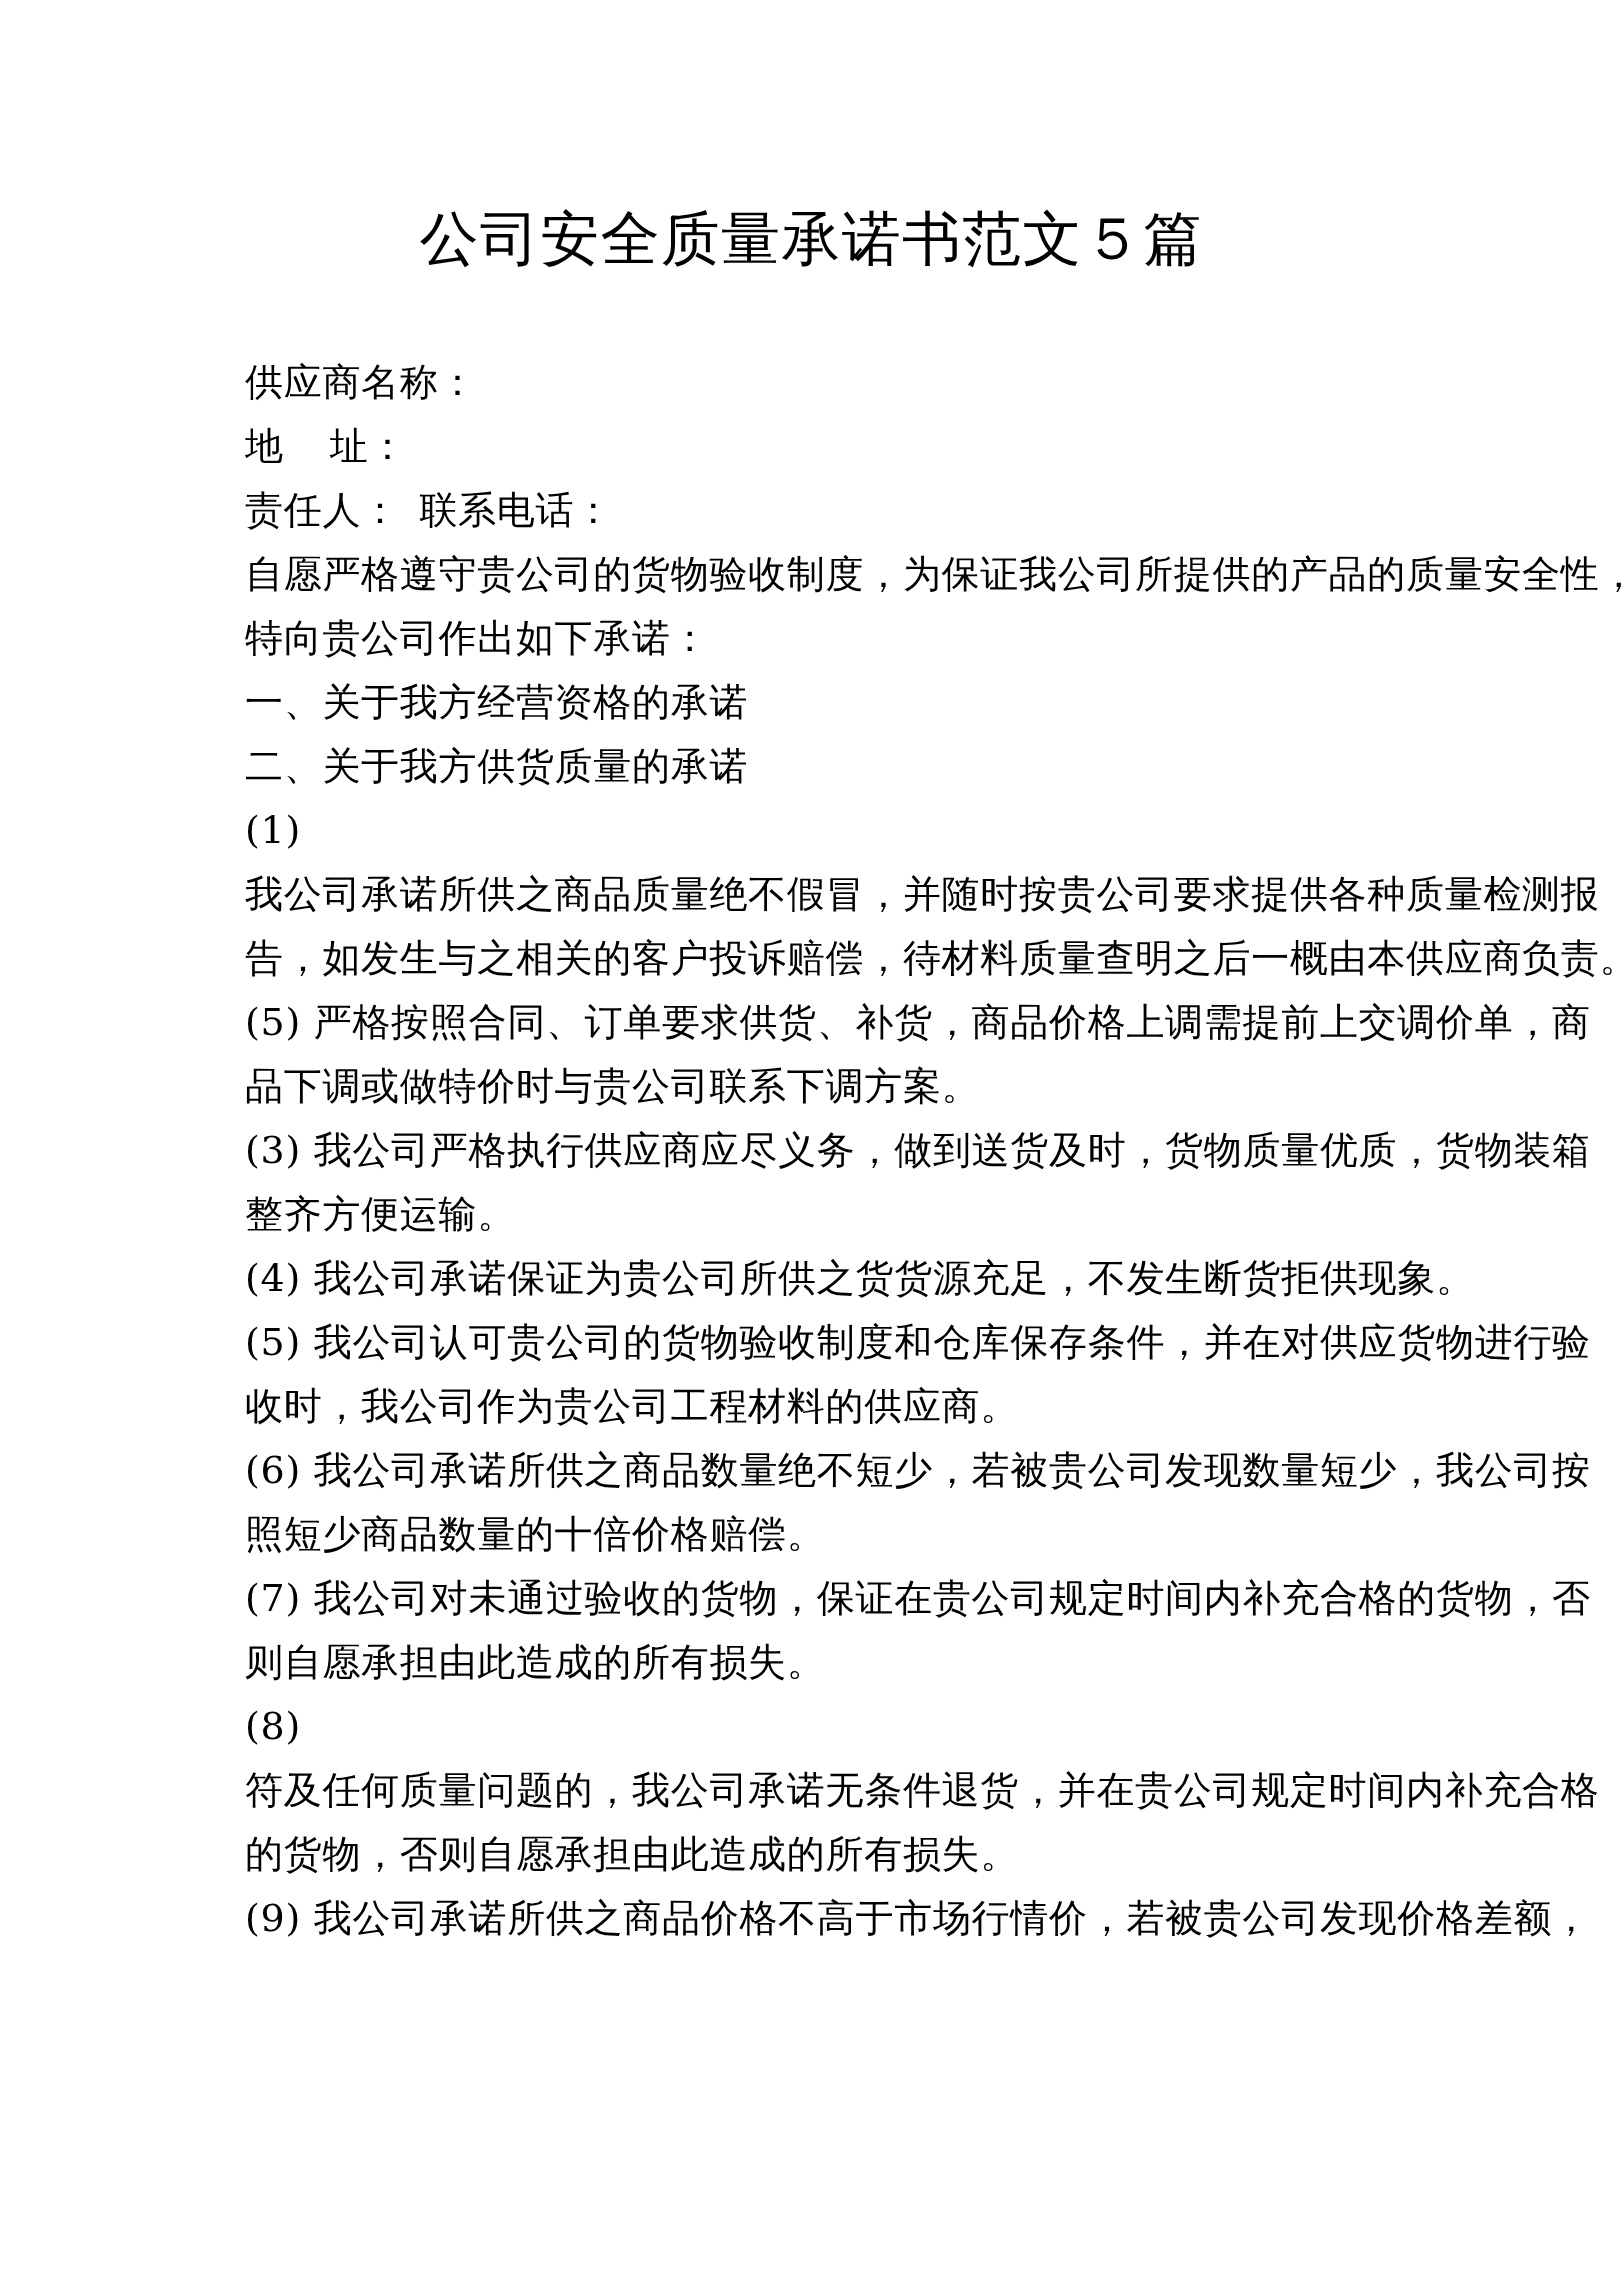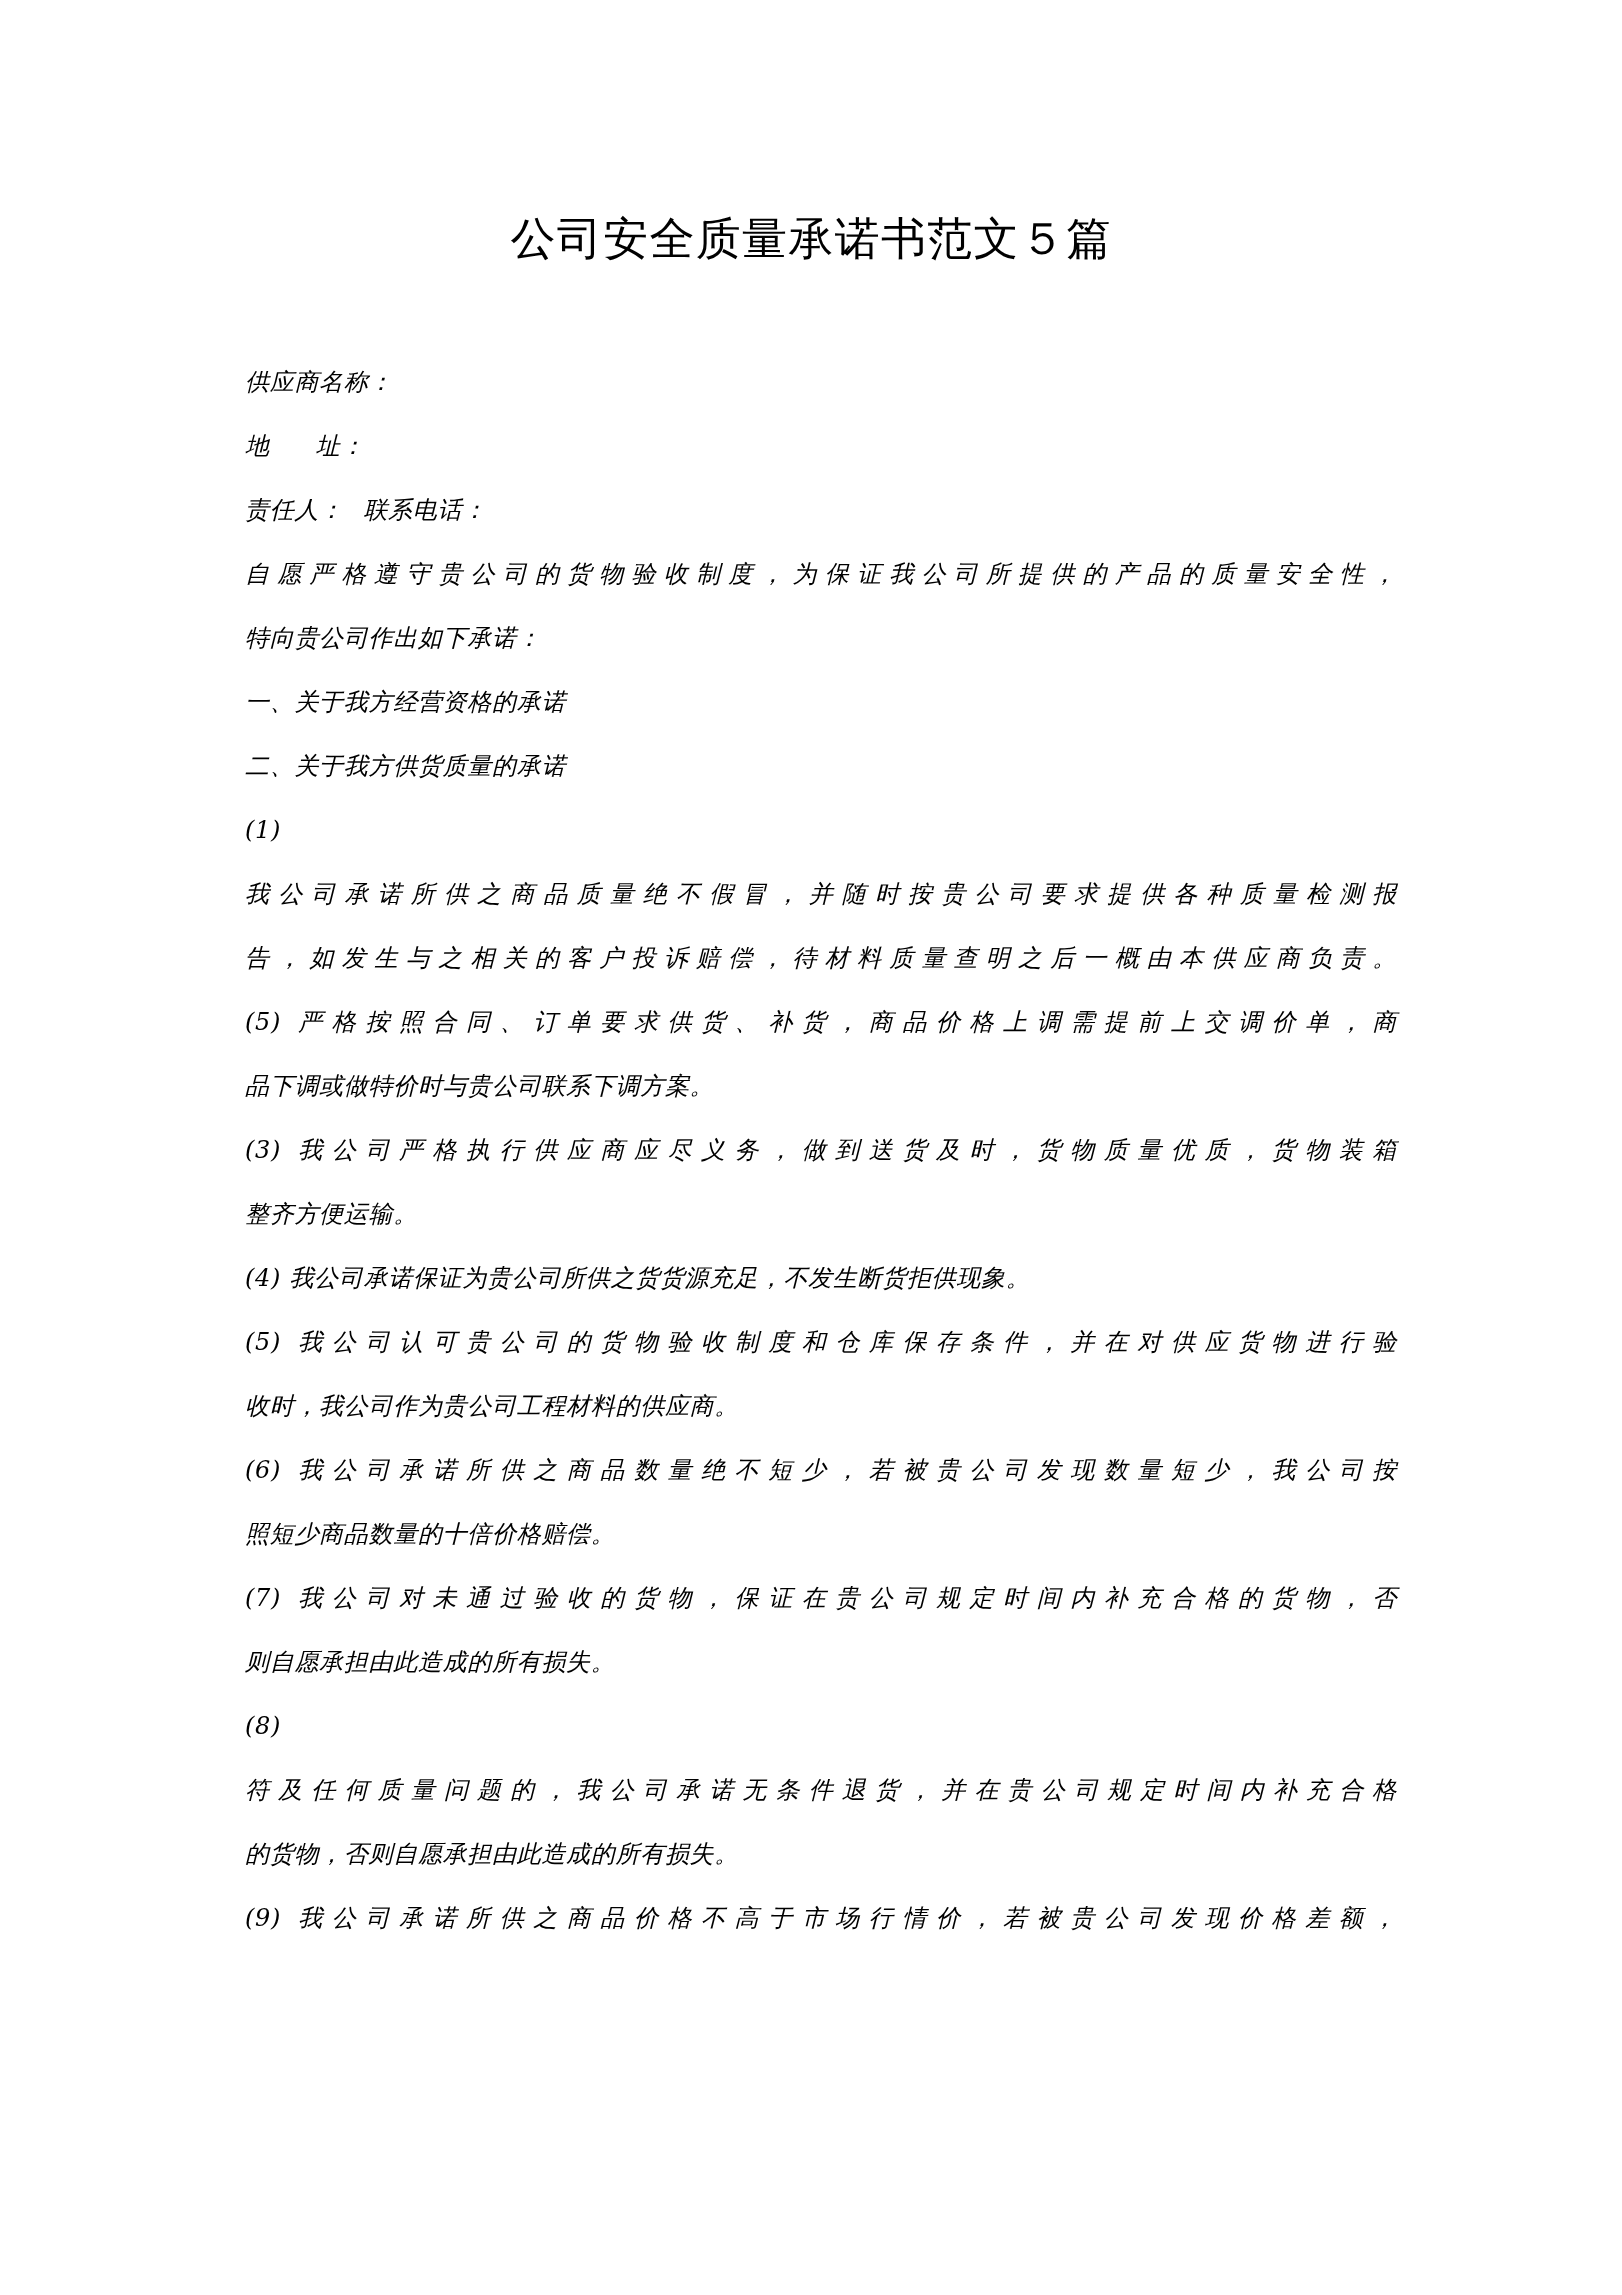--- a/index.html
+++ b/index.html
@@ -21,39 +21,38 @@
       width: 1623px;
       height: 2295px;
       background: #ffffff;
     }
     .title {
       position: absolute;
       left: 0;
       top: 196px;
       width: 1623px;
       text-align: center;
-      font-size: 45px;
+      font-size: 59px;
       line-height: 85px;
       letter-spacing: 1.3px;
       font-weight: normal;
       margin: 0;
     }
     .body {
       position: absolute;
       left: 245px;
       top: 350px;
       width: 1152px;
     }
     .line {
-      font-size: 24px;
+      font-size: 38px;
       line-height: 64px;
       height: 64px;
       white-space: nowrap;
       letter-spacing: 0.7px;
-      font-style: italic;
     }
     .line.justify {
       text-align: justify;
       text-align-last: justify;
     }
     .gap-label { display: inline-block; width: 46px; }
   </style>
 </head>
 <body>
 

